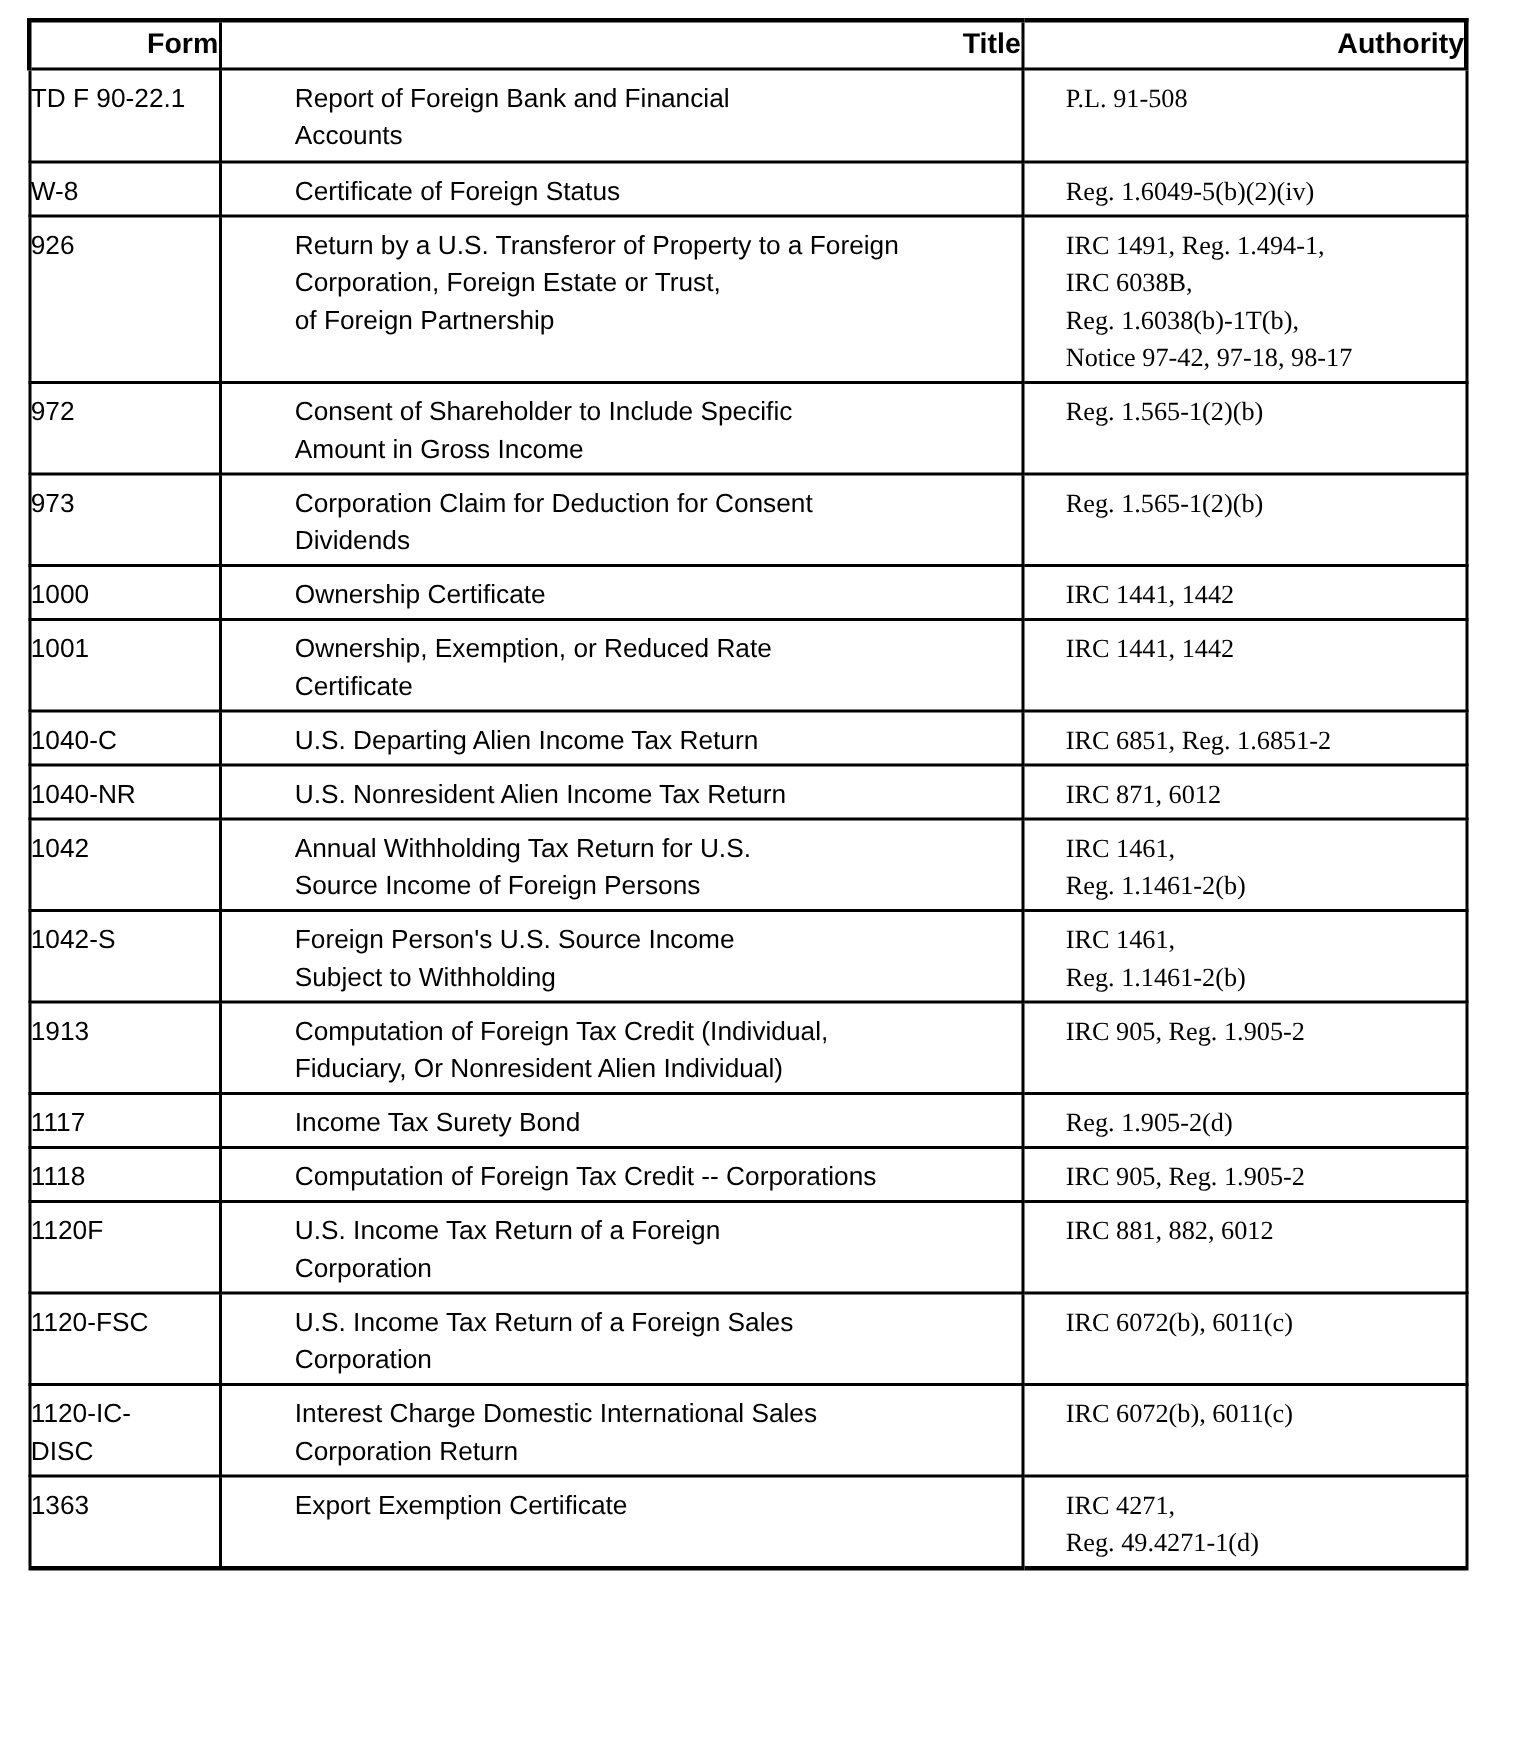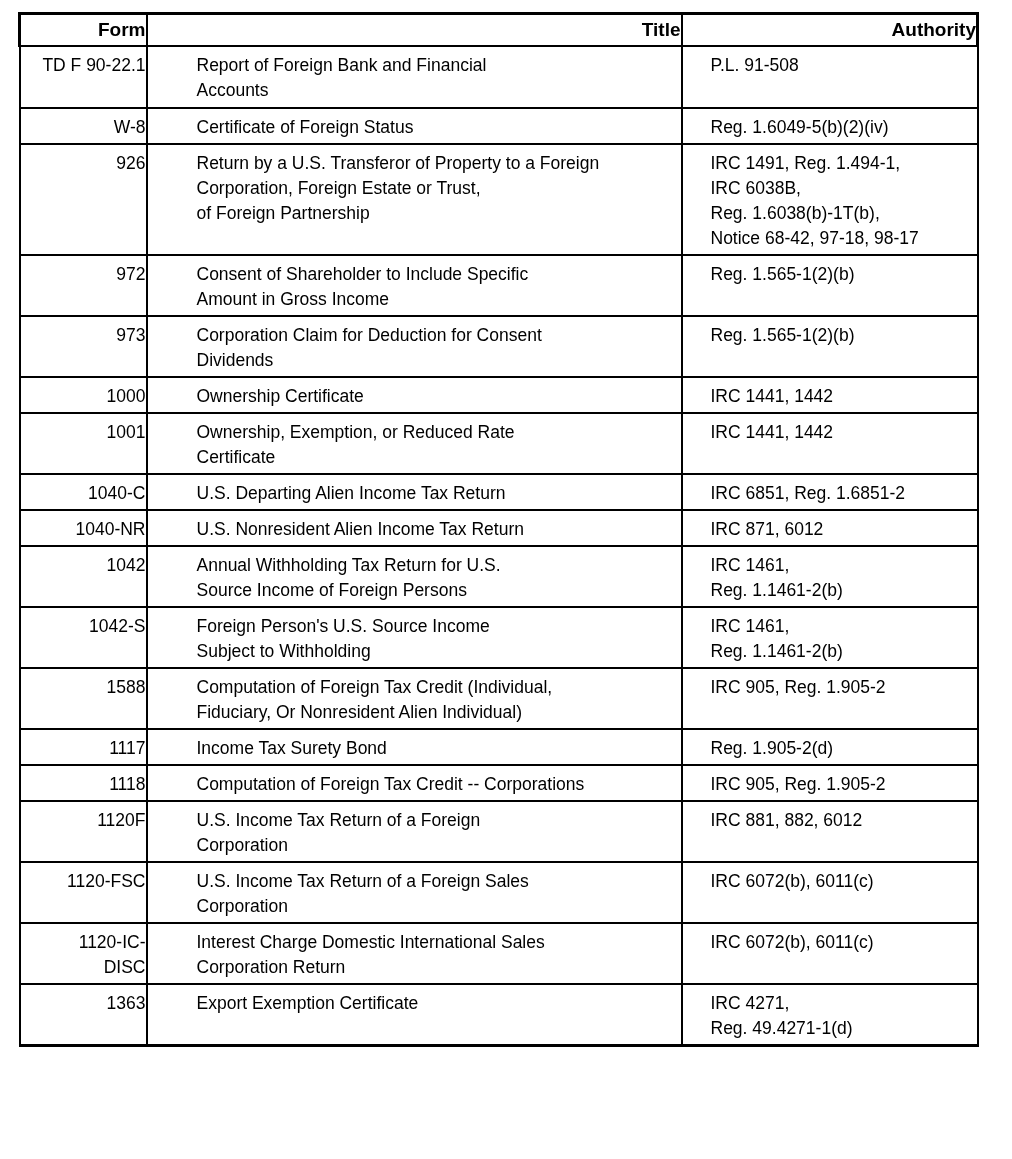--- a/index.html
+++ b/index.html
@@ -10,23 +10,23 @@
                   width: 958px; table-layout: fixed; }
     table.forms col.c1 { width: 127px; }
     table.forms col.c2 { width: 535px; }
     table.forms col.c3 { width: 296px; }
     table.forms th, table.forms td { border: 2px solid #000; vertical-align: top; }
     table.forms thead th { height: 30px; font-size: 19px; font-weight: bold; text-align: right;
                            vertical-align: middle; padding: 0; border-top-width: 3px; }
     table.forms thead th:first-child { border-left-width: 3px; }
     table.forms thead th:last-child { border-right-width: 3px; }
     table.forms tbody td { font-size: 17.5px; line-height: 25px; padding: 6px 0 3px 0; }
-    table.forms tbody td.form { text-align: right; padding-left: 0; padding-right: 0; }
+    table.forms tbody td.form { text-align: left; padding-left: 0; padding-right: 0; }
     table.forms tbody td.title { padding-left: 49px; padding-right: 2px; }
-    table.forms tbody td.auth { padding-left: 28px; padding-right: 0; }
+    table.forms tbody td.auth { padding-left: 28px; padding-right: 0; font-family: Liberation Serif, serif; }
     table.forms tbody tr:last-child td { border-bottom-width: 3px; }
     .line { display: block; white-space: nowrap; }
   </style>
 </head>
 <body>
 
 <div class="top-fragment"></div>
 
 <table class="forms">
   <colgroup>
@@ -71,21 +71,21 @@
         </td>
         <td class="title">
           <span class="line">Return by a U.S. Transferor of Property to a Foreign</span>
           <span class="line">Corporation, Foreign Estate or Trust,</span>
           <span class="line">of Foreign Partnership</span>
         </td>
         <td class="auth">
           <span class="line">IRC 1491, Reg. 1.494-1,</span>
           <span class="line">IRC 6038B,</span>
           <span class="line">Reg. 1.6038(b)-1T(b),</span>
-          <span class="line">Notice 68-42, 97-18, 98-17</span>
+          <span class="line">Notice 97-42, 97-18, 98-17</span>
         </td>
       </tr>
       <tr style="height: 60px;">
         <td class="form">
           <span class="line">972</span>
         </td>
         <td class="title">
           <span class="line">Consent of Shareholder to Include Specific</span>
           <span class="line">Amount in Gross Income</span>
         </td>
@@ -171,21 +171,21 @@
           <span class="line">Foreign Person's U.S. Source Income</span>
           <span class="line">Subject to Withholding</span>
         </td>
         <td class="auth">
           <span class="line">IRC 1461,</span>
           <span class="line">Reg. 1.1461-2(b)</span>
         </td>
       </tr>
       <tr style="height: 60px;">
         <td class="form">
-          <span class="line">1588</span>
+          <span class="line">1913</span>
         </td>
         <td class="title">
           <span class="line">Computation of Foreign Tax Credit (Individual,</span>
           <span class="line">Fiduciary, Or Nonresident Alien Individual)</span>
         </td>
         <td class="auth">
           <span class="line">IRC 905, Reg. 1.905-2</span>
         </td>
       </tr>
       <tr style="height: 35px;">

